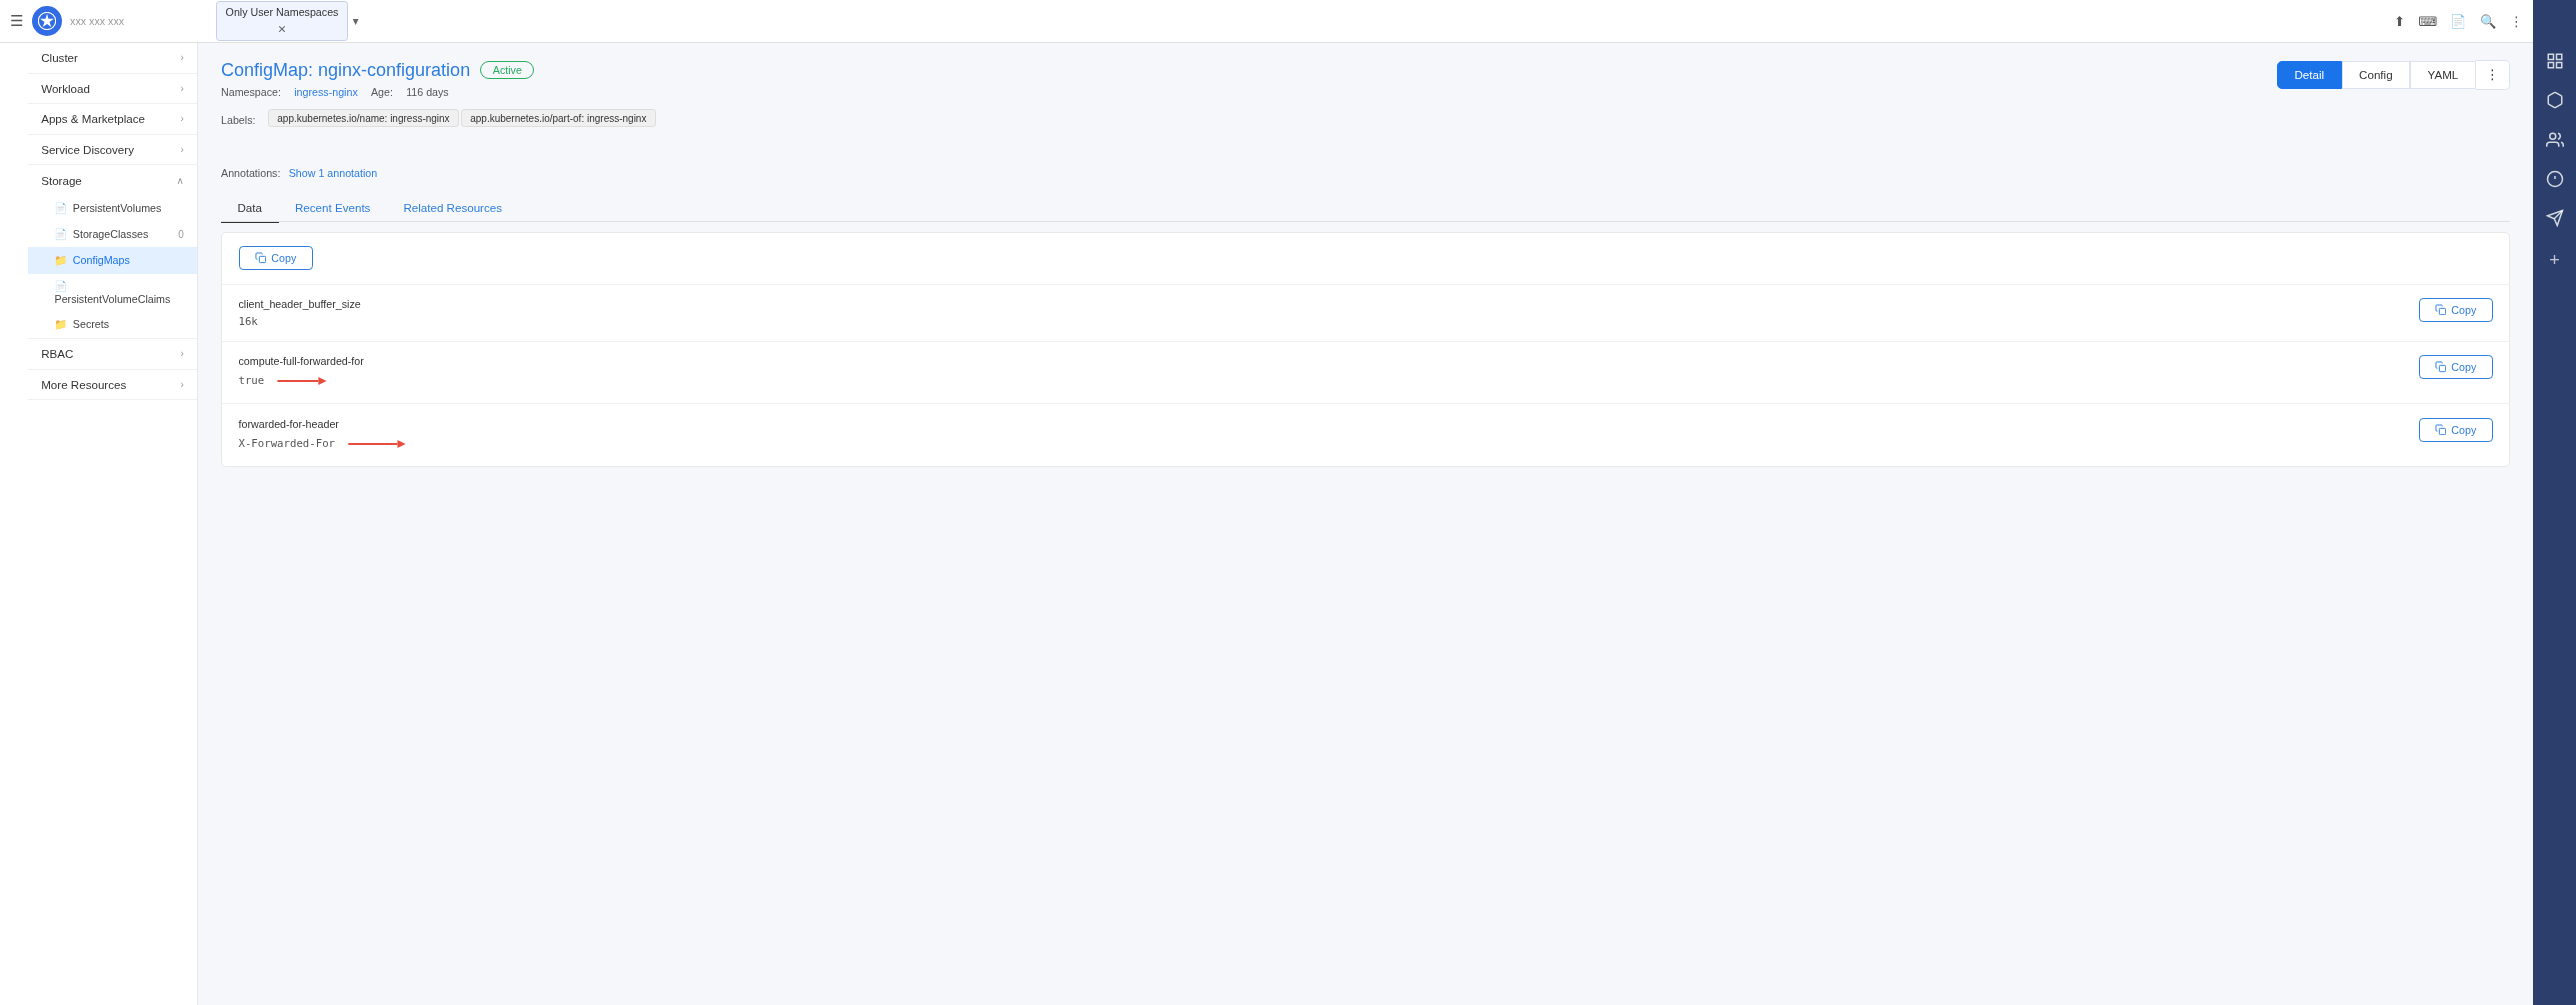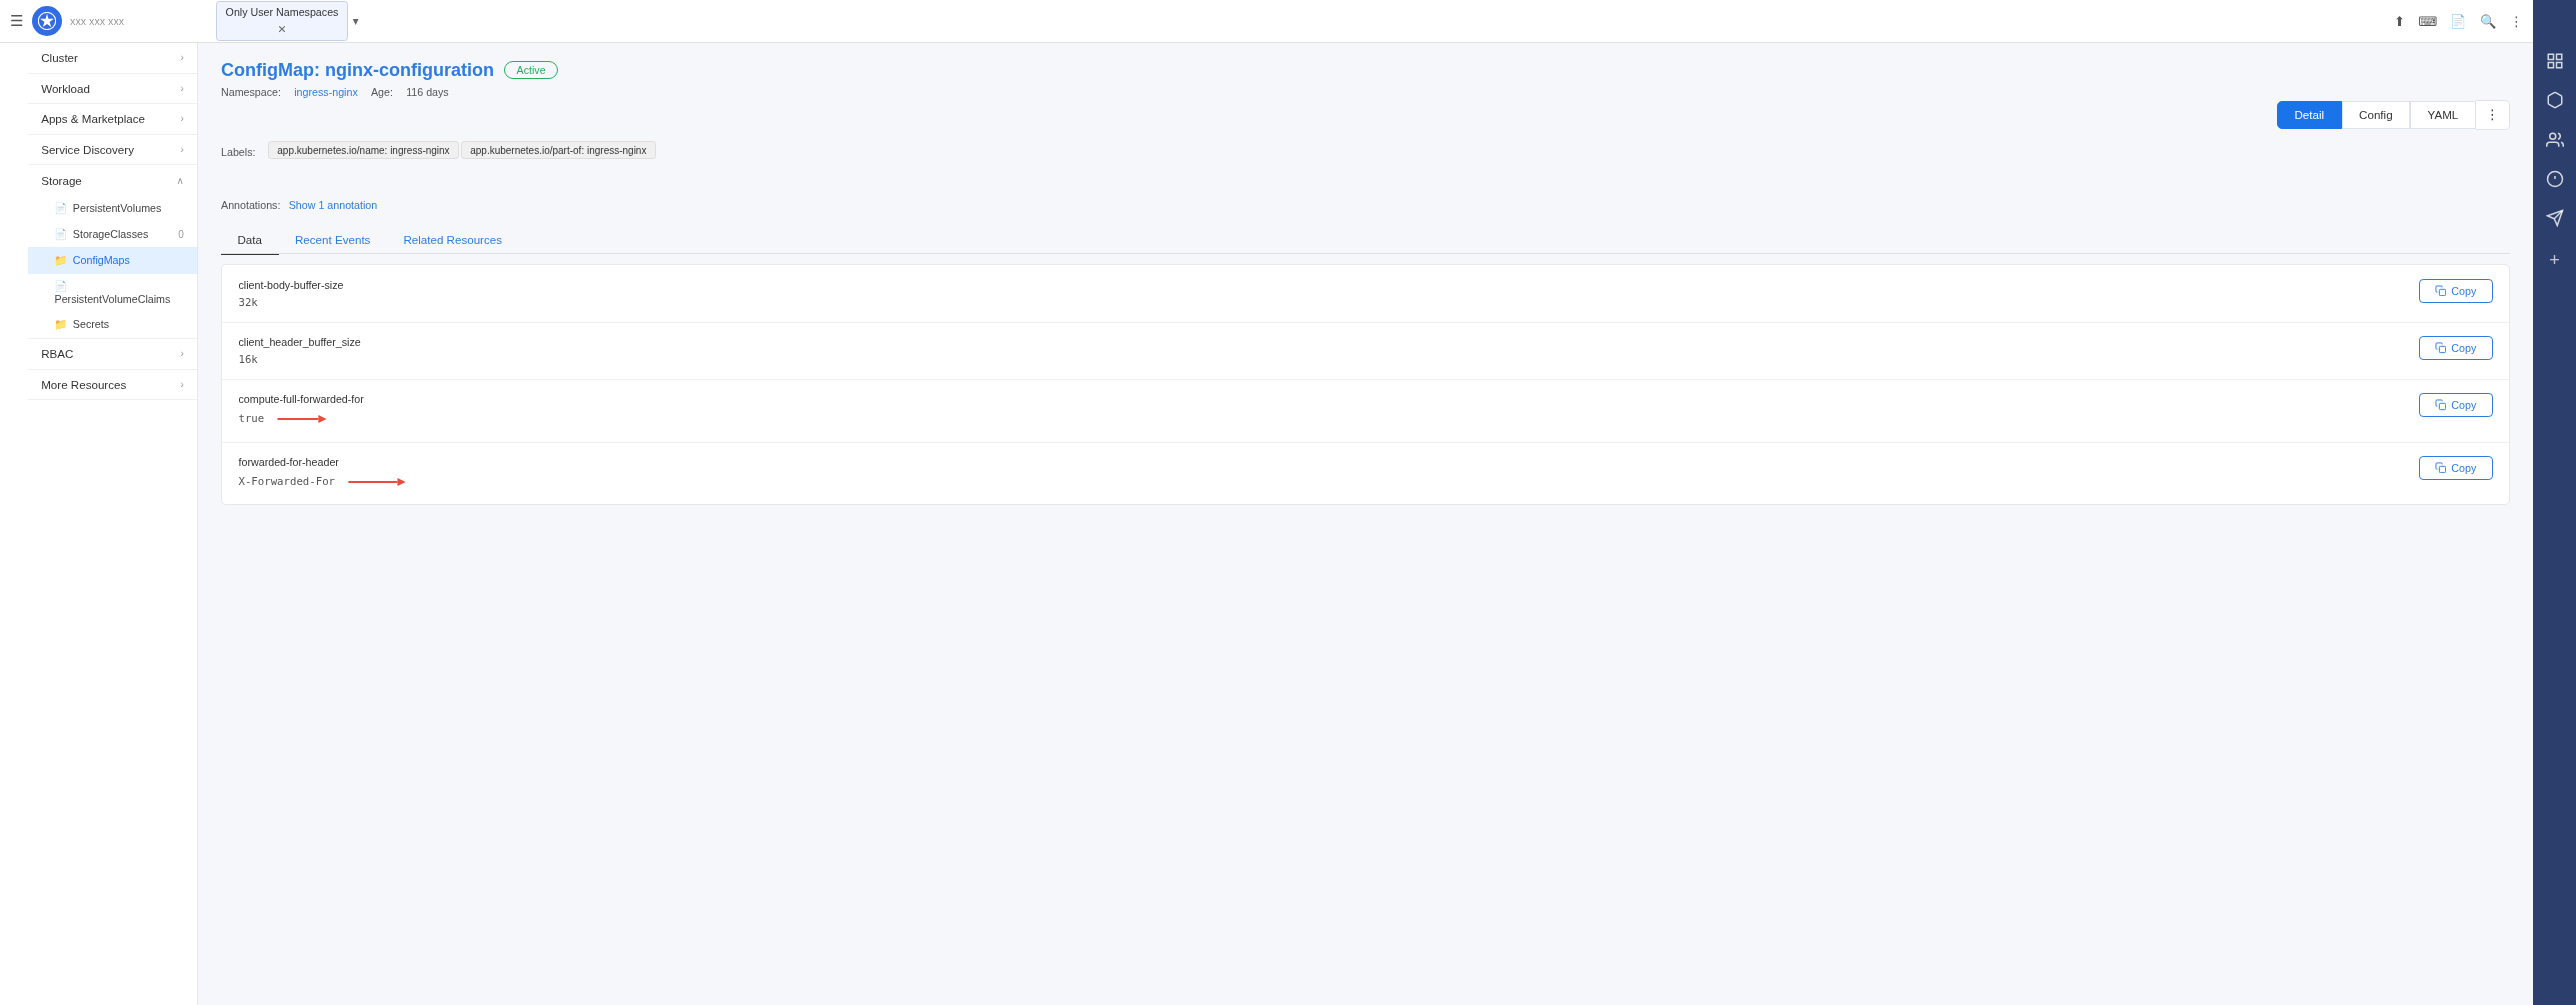--- a/index.html
+++ b/index.html
@@ -70,28 +70,28 @@
 
     
     .main-content {
       margin-left: 198px; margin-right: 43px; margin-top: 43px;
       flex: 1; padding: 16.5px 23px; background: #f5f7fa; overflow-y: auto; min-height: calc(100vh - 43px);
     }
 
     
     .page-header { display: flex; align-items: flex-start; justify-content: space-between; margin-bottom: 11.6px; }
     .page-title { display: flex; align-items: center; gap: 10px; }
-    .page-title h1 { font-size: 18px; color: #2d7de0; font-weight: 700; }
+    .page-title h1 { font-size: 18px; color: #2d7de0; font-weight: 400; }
     .status-badge {
       border: 1.2px solid #27ae60; color: #27ae60; border-radius: 16.5px;
       padding: 1.7px 11.6px; font-size: 10.7px; font-weight: 500;
     }
     .page-meta { display: flex; align-items: center; gap: 13.2px; margin-top: 5px; color: #555; font-size: 10.7px; }
     .page-meta .namespace-link { color: #2d7de0; cursor: pointer; }
-    .action-buttons { display: flex; align-items: center; gap: 0; margin-top: 40px; }
+    .action-buttons { display: flex; align-items: center; gap: 0; }
     .action-btn {
       padding: 6.6px 16.5px; border: 0.8px solid #dce3ef; background: #fff;
       cursor: pointer; font-size: 11.6px; color: #333;
     }
     .action-btn.active { background: #1a73e8; color: #fff; border-color: #1a73e8; }
     .action-btn:first-child { border-radius: 5px 0 0 5px; }
     .action-btn:last-child { border-radius: 0; }
     .action-btn-more {
       padding: 6.6px 10px; border: 0.8px solid #dce3ef; background: #fff;
       cursor: pointer; font-size: 13.2px; color: #333;
@@ -337,24 +337,20 @@
 
   <div class="tabs">
     <div class="tab active">Data</div>
     <div class="tab">Recent Events</div>
     <div class="tab">Related Resources</div>
   </div>
 
   <div class="data-container">
 
     <div class="data-item">
-      <div class="data-item-content">
-        <div class="data-key">client-body-buffer-size</div>
-        <div class="data-value">32k</div>
-      </div>
       <button class="copy-btn">
         <svg width="11.6" height="11.6" viewBox="0 0 24 24" fill="none" stroke="currentColor" stroke-width="2">
             <rect x="9" y="9" width="13" height="13" rx="2"></rect>
             <path d="M5 15H4a2 2 0 0 1-2-2V4a2 2 0 0 1 2-2h9a2 2 0 0 1 2 2v1"></path>
           </svg>
         <span>Copy</span>
       </button>
     </div>
 
     <div class="data-item">

